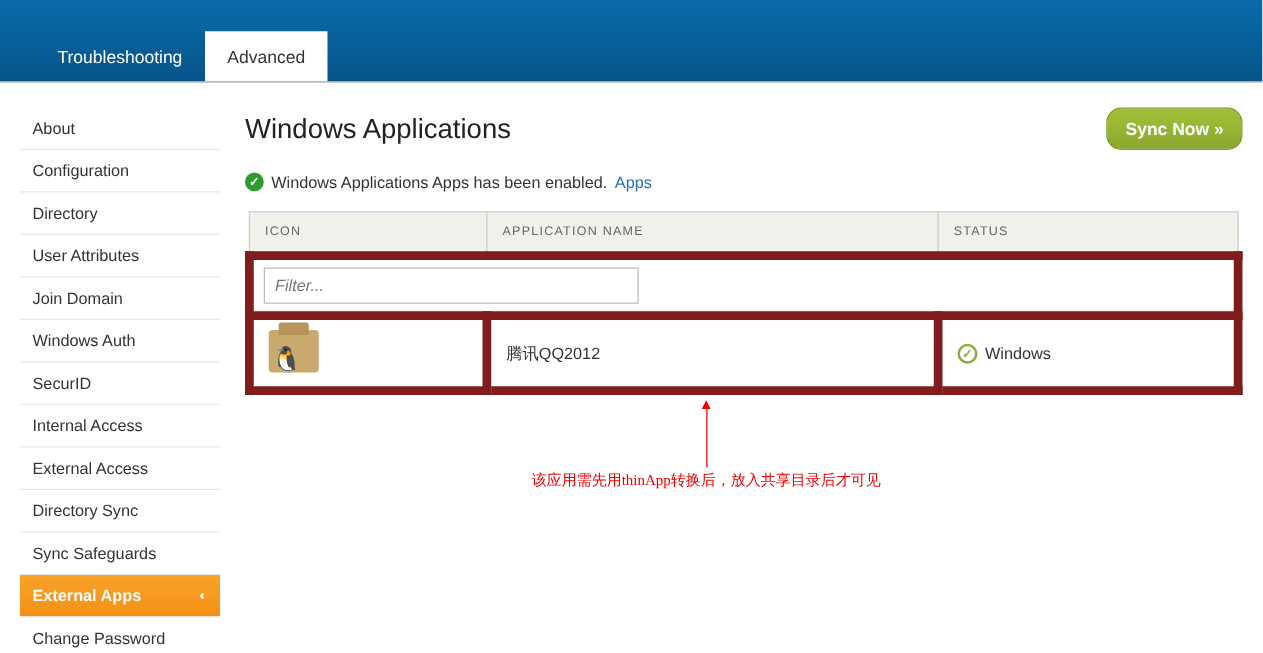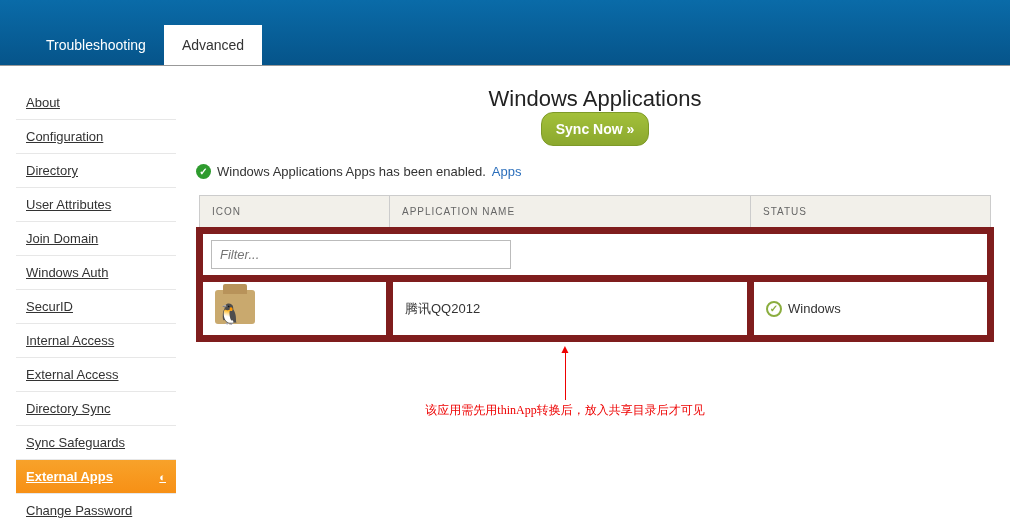--- a/index.html
+++ b/index.html
@@ -6,27 +6,27 @@
     body { font-family: Arial, Helvetica, sans-serif; font-size: 13px; color: #333; background: #fff; width: 1010px; }
     
     .topbar { background: linear-gradient(#0a6ba8, #06548a); height: 66px; display: flex; align-items: flex-end; padding-left: 28px; border-bottom: 1px solid #999; }
     .tab { padding: 12px 18px; font-size: 14px; cursor: pointer; }
     .tab.inactive { color: #fff; }
     .tab.active { background: #fff; color: #333; }
     
     .layout { display: flex; padding: 20px 16px; gap: 20px; }
     
     .sidebar { width: 160px; flex-shrink: 0; }
-    .side-item { display: flex; align-items: center; justify-content: space-between; padding: 9px 10px; border-bottom: 1px solid #e7e7e7; font-size: 13px; color: #333; cursor: pointer; text-decoration: underline; }
+    .side-item { display: flex; align-items: center; justify-content: space-between; padding: 9px 10px; border-bottom: 1px solid #e7e7e7; font-size: 13px; color: #333; cursor: pointer; }
     .side-item.active { background: linear-gradient(#f8a22a, #f79015); color: #fff; font-weight: bold; }
     .side-item.active .arrow-icon { color: #fff; }
     .arrow-icon { font-size: 11px; }
     
     .main { flex: 1; }
-    .page-header { display: flex; justify-content: space-between; align-items: center; margin-bottom: 18px; flex-direction: column; }
+    .page-header { display: flex; justify-content: space-between; align-items: center; margin-bottom: 18px; }
     .page-title { font-size: 22px; font-weight: normal; color: #222; }
     .sync-btn { background: linear-gradient(#a3c03a, #8ba82e); color: #fff; border: 1px solid #7e9a28; padding: 8px 14px; font-size: 14px; font-weight: bold; cursor: pointer; border-radius: 12px; }
     
     .status-line { display: flex; align-items: center; gap: 6px; margin-bottom: 16px; font-size: 13px; }
     .check-icon { display: inline-flex; align-items: center; justify-content: center; width: 15px; height: 15px; background: #2e9b2e; border-radius: 50%; color: #fff; font-size: 10px; font-weight: bold; }
     .edit-link { color: #2a6ebb; cursor: pointer; }
     
     .tbl { width: 100%; border: 1px solid #ccc; border-collapse: collapse; }
     .tbl th { background: #f2f0ea; text-align: left; padding: 10px 12px; font-size: 10px; letter-spacing: 1px; color: #666; border: 1px solid #ccc; font-weight: normal; margin-top: 28px; }
     .tbl td { padding: 8px 12px; border: 7px solid #7f1d1d; vertical-align: middle; }

